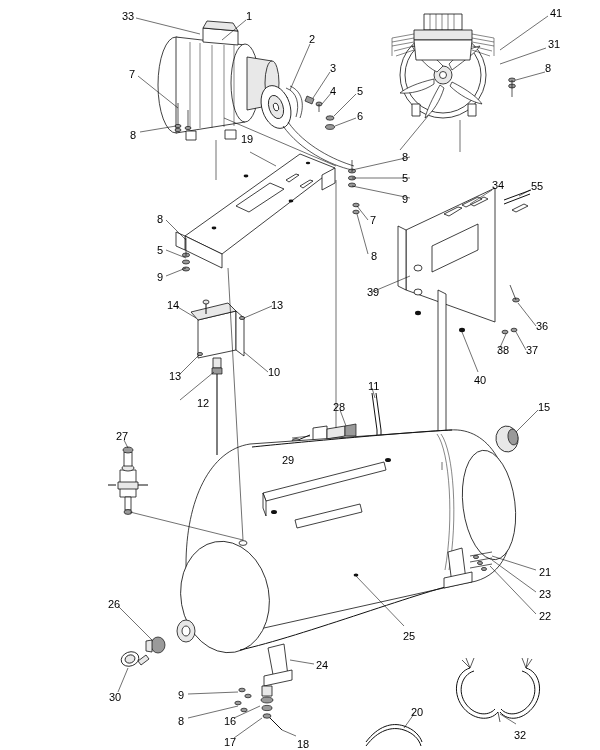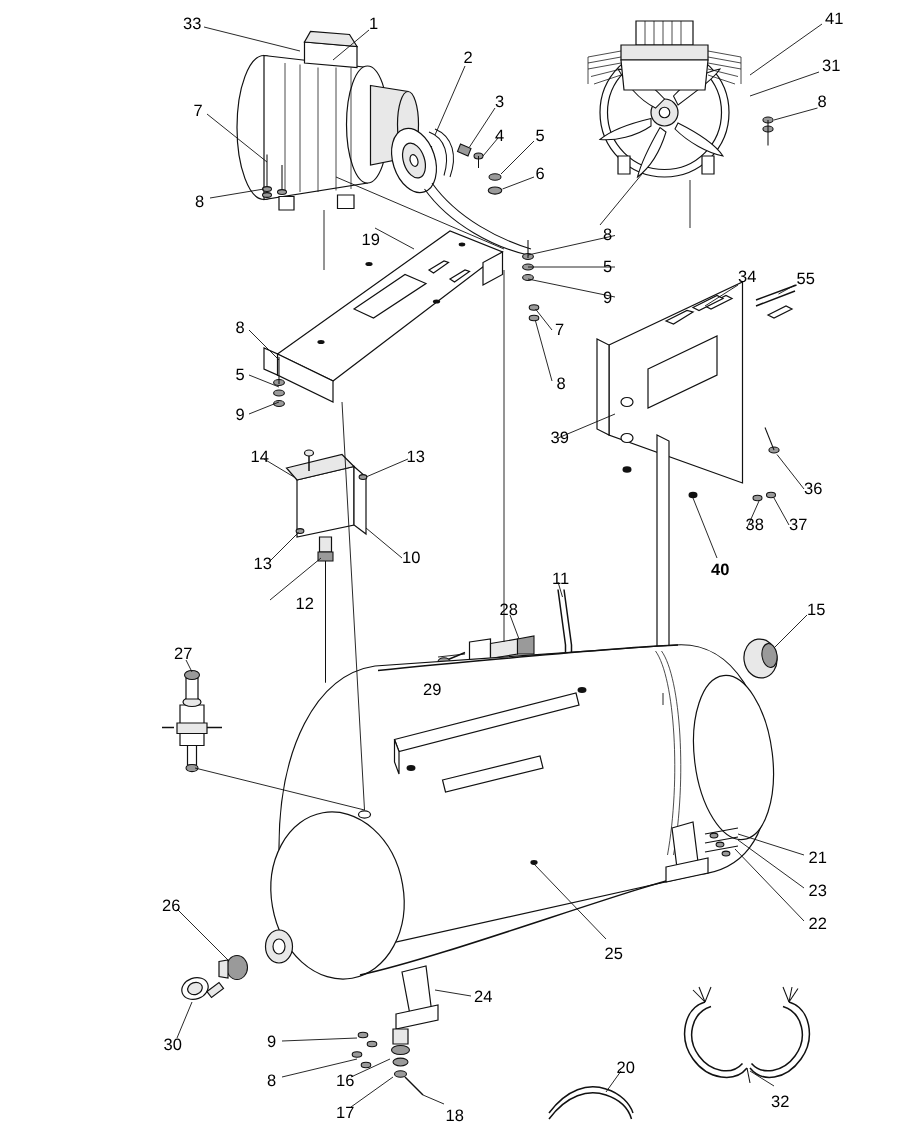--- a/index.html
+++ b/index.html
@@ -493,40 +493,40 @@
   <span class="calloutlabel" style="left:550px; top:8px;">41</span>
   <span class="calloutlabel" style="left:309px; top:34px;">2</span>
   <span class="calloutlabel" style="left:548px; top:39px;">31</span>
   <span class="calloutlabel" style="left:330px; top:63px;">3</span>
   <span class="calloutlabel" style="left:545px; top:63px;">8</span>
   <span class="calloutlabel" style="left:129px; top:69px;">7</span>
   <span class="calloutlabel" style="left:330px; top:86px;">4</span>
   <span class="calloutlabel" style="left:357px; top:86px;">5</span>
   <span class="calloutlabel" style="left:357px; top:111px;">6</span>
   <span class="calloutlabel" style="left:130px; top:130px;">8</span>
-  <span class="calloutlabel" style="left:241px; top:155px;">19</span>
+  <span class="calloutlabel" style="left:241px; top:134px;">19</span>
   <span class="calloutlabel" style="left:402px; top:152px;">8</span>
   <span class="calloutlabel" style="left:402px; top:173px;">5</span>
   <span class="calloutlabel" style="left:402px; top:194px;">9</span>
   <span class="calloutlabel" style="left:492px; top:180px;text-align:right;">34</span>
   <span class="calloutlabel" style="left:531px; top:181px;">55</span>
   <span class="calloutlabel" style="left:157px; top:214px;">8</span>
   <span class="calloutlabel" style="left:370px; top:215px;">7</span>
   <span class="calloutlabel" style="left:157px; top:245px;">5</span>
   <span class="calloutlabel" style="left:371px; top:251px;">8</span>
   <span class="calloutlabel" style="left:157px; top:272px;">9</span>
   <span class="calloutlabel" style="left:536px; top:321px;">36</span>
   <span class="calloutlabel" style="left:367px; top:287px;">39</span>
   <span class="calloutlabel" style="left:167px; top:300px;">14</span>
   <span class="calloutlabel" style="left:271px; top:300px;">13</span>
   <span class="calloutlabel" style="left:497px; top:345px;">38</span>
   <span class="calloutlabel" style="left:526px; top:345px;">37</span>
   <span class="calloutlabel" style="left:268px; top:367px;">10</span>
   <span class="calloutlabel" style="left:169px; top:371px;">13</span>
-  <span class="calloutlabel" style="left:474px; top:375px;font-weight:bold;">40</span>
+  <span class="calloutlabel" style="left:474px; top:375px;">40</span>
   <span class="calloutlabel" style="left:169px; top:398px;margin-left:28px;">12</span>
   <span class="calloutlabel" style="left:368px; top:381px;">11</span>
   <span class="calloutlabel" style="left:538px; top:402px;">15</span>
   <span class="calloutlabel" style="left:333px; top:402px;">28</span>
   <span class="calloutlabel" style="left:282px; top:455px;">29</span>
   <span class="calloutlabel" style="left:116px; top:431px;">27</span>
   <span class="calloutlabel" style="left:539px; top:567px;">21</span>
   <span class="calloutlabel" style="left:539px; top:589px;">23</span>
   <span class="calloutlabel" style="left:539px; top:611px;">22</span>
   <span class="calloutlabel" style="left:108px; top:599px;">26</span>

